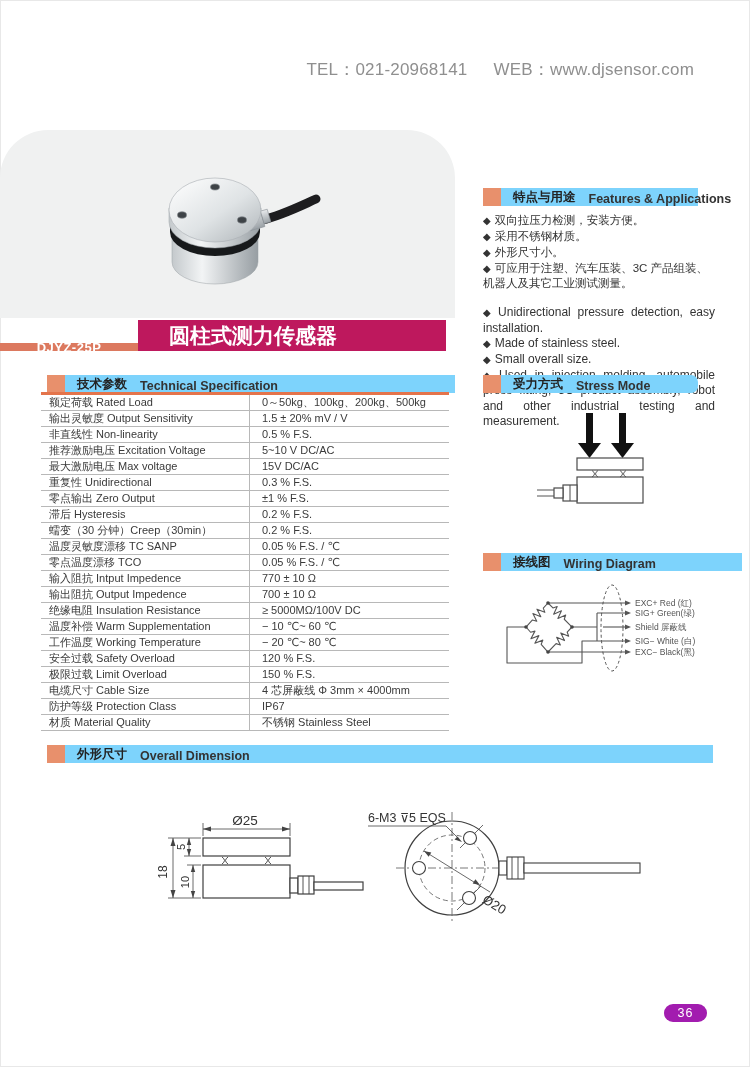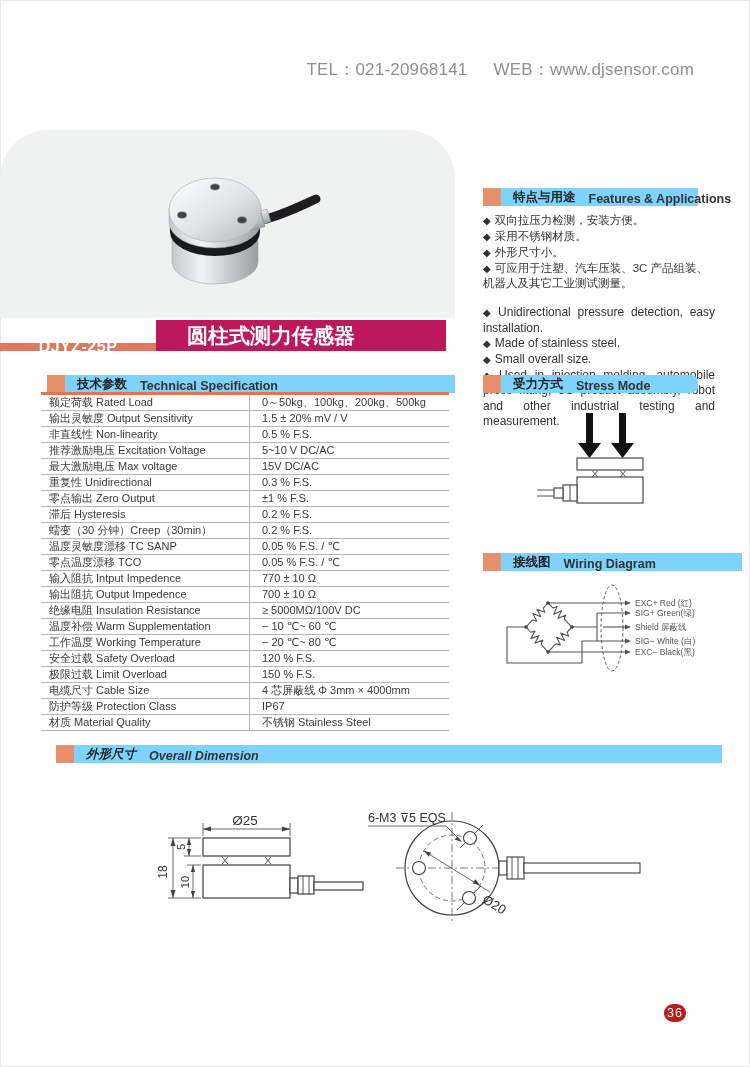--- a/index.html
+++ b/index.html
@@ -15,21 +15,21 @@
   }
   .contact .gap { display:inline-block; width:26px; }
   
   .photo-panel {
     position:absolute; left:0; top:130px; width:455px; height:188px;
     background:#f0f1f1; border-radius:48px 48px 0 0;
   }
   
   .title-bar { position:absolute; left:0; top:320px; width:446px; height:31px; display:flex; }
   .title-bar .model {
-    width:156px; background:#dc795f; color:#fff; font-weight:bold; font-size:16px;
+    width:138px; background:#dc795f; color:#fff; font-weight:bold; font-size:13px;
     display:flex; align-items:center; justify-content:center; letter-spacing:.5px;margin-top:23px;
   }
   .title-bar .pname {
     flex:1; background:#be185d; color:#fff; font-weight:bold; font-size:21px;
     display:flex; align-items:center; padding-left:31px;
   }
   
   .sec-head { position:absolute; height:18px; background:#7dd3fc; display:flex; align-items:flex-end; }
   .sec-head .sq { width:18px; height:18px; background:#e8906c; flex:0 0 18px; }
   .sec-head .zh { font-weight:bold; font-size:12.5px; margin-left:12px; color:#222; white-space:nowrap; }
@@ -51,22 +51,22 @@
     font-size:11px; line-height:15px; color:#3a3a3a; white-space:nowrap; overflow:hidden;
   }
   .spec-row .val {
     flex:1; border-left:1px solid #b8b8b8; padding-left:12px; box-sizing:border-box;
     font-size:11px; line-height:15px; color:#3a3a3a; white-space:nowrap; overflow:hidden;
   }
   
   .abs { position:absolute; }
   
   .page-pill {
-    position:absolute; left:664px; top:1004px; width:22px; height:18px; border-radius:9px;
-    background:#b91c1c; color:#fff; font-size:12.5px; display:flex; align-items:center;
+    position:absolute; left:664px; top:1004px; width:43px; height:18px; border-radius:9px;
+    background:#a21caf; color:#fff; font-size:12.5px; display:flex; align-items:center;
     justify-content:center; letter-spacing:1px;
   }
   svg text { font-family:"Liberation Sans","DejaVu Sans",sans-serif; }
 </style>
 </head>
 <body>
 
 <div class="page">
 
   <div class="contact">
@@ -295,21 +295,21 @@
 
     <g font-size="8.5" fill="#555">
       <text x="152" y="27.5">EXC+ Red (红)</text>
       <text x="152" y="37.5">SIG+ Green(绿)</text>
       <text x="152" y="51.5">Shield 屏蔽线</text>
       <text x="152" y="65.5">SIG− White (白)</text>
       <text x="152" y="76.5">EXC− Black(黑)</text>
     </g>
   </svg>
 
-  <div class="sec-head" style="left:56px;top:745px;width:666px;font-style:italic;">
+  <div class="sec-head" style="left:47px;top:745px;width:666px;">
     <span class="sq"></span>
     <span class="zh">外形尺寸</span>
     <span class="en">Overall Dimension</span>
   </div>
   <svg class="abs" style="left:40px;top:780px;" width="670" height="180" viewBox="0 0 670 180">
 
     <g fill="#fff" stroke="#3f3f3f" stroke-width="1.2">
       <rect x="163" y="58" width="87" height="18"></rect>
       <rect x="163" y="85" width="87" height="33"></rect>
       <rect x="250" y="98" width="8" height="15"></rect>

